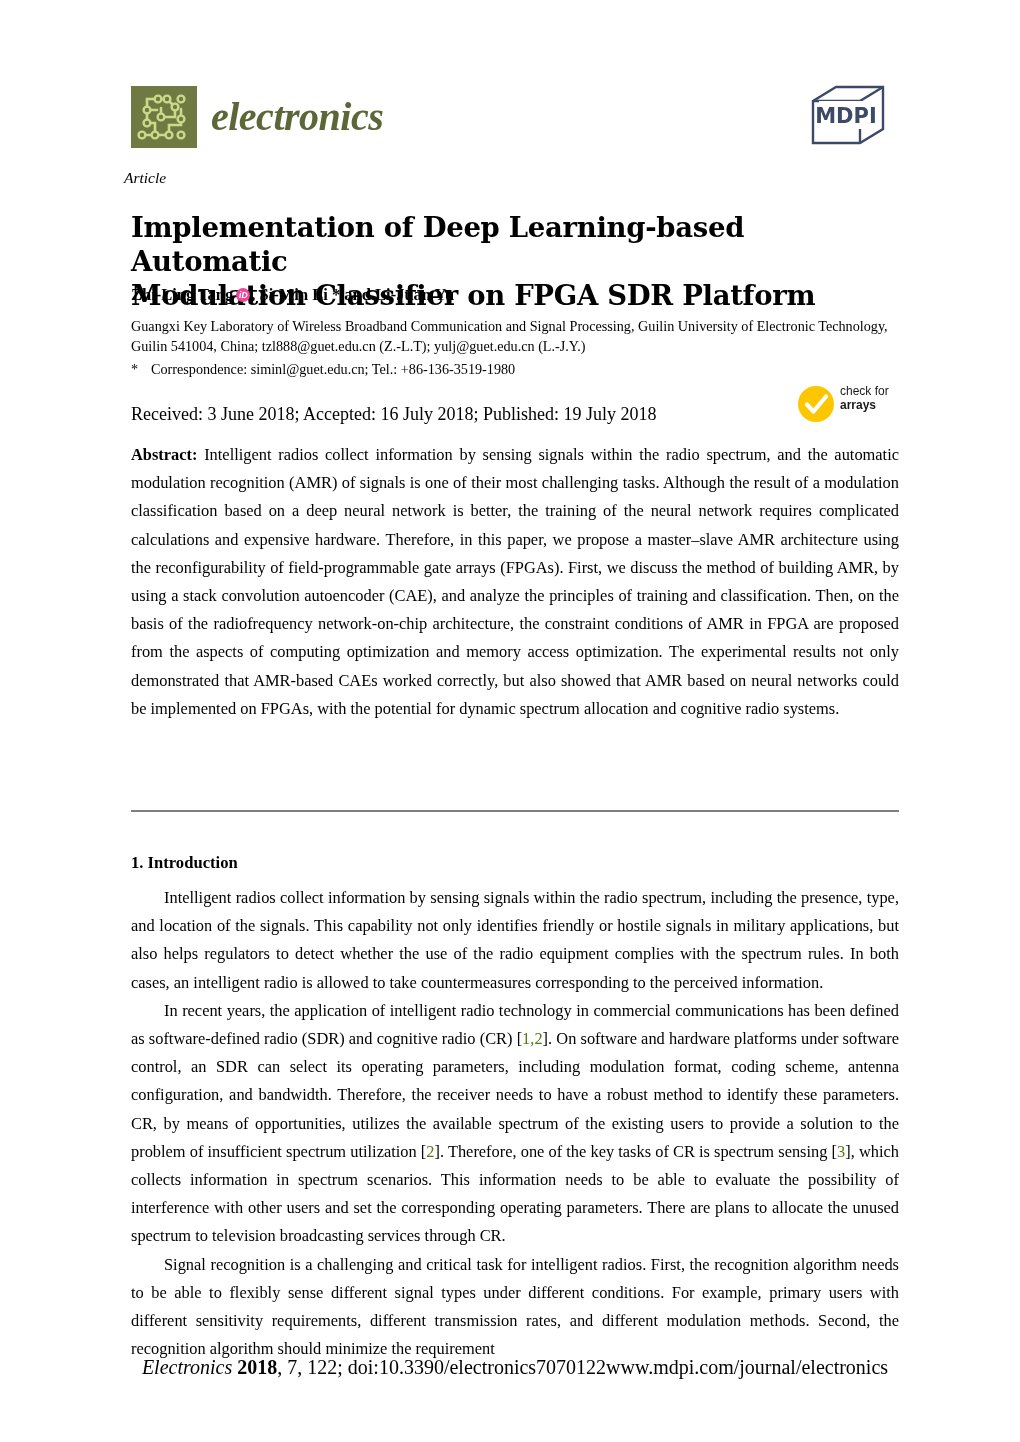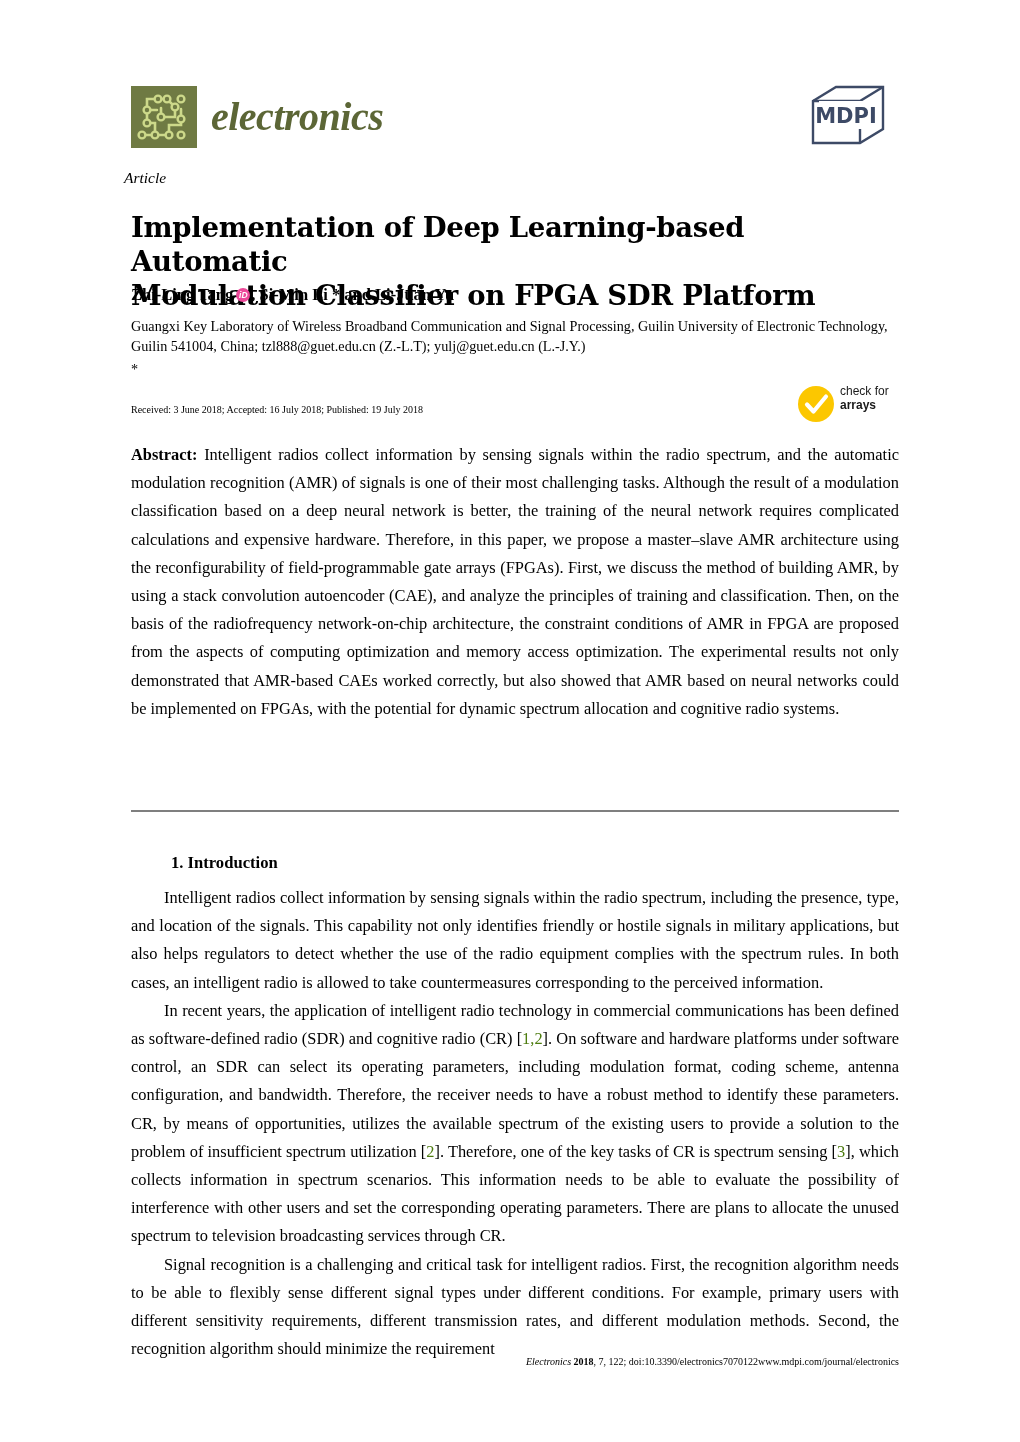--- a/index.html
+++ b/index.html
@@ -123,21 +123,21 @@
     line-height: 19.5px;
     display: flex;
   }
   .corr-star { width: 20px; flex: none; }
 
   
   .pub-dates {
     position: absolute;
     left: 131px;
     top: 404px;
-    font-size: 10px;
+    font-size: 18px;
   }
   .crossmark {
     position: absolute;
     left: 797px;
     top: 385px;
     width: 104px;
     height: 40px;
     display: flex;
     gap: 5px;
   }
@@ -183,21 +183,20 @@
     background: #7f7f7f;
   }
 
   
   .section-heading {
     position: absolute;
     left: 131px;
     top: 853px;
     font-weight: bold;
     font-size: 16.6px;
-    margin-left: 40px;
   }
   .body-text {
     position: absolute;
     left: 131px;
     top: 884px;
     width: 768px;
     font-size: 16.4px;
     line-height: 28.2px;
     text-align: justify;
   }
@@ -207,22 +206,22 @@
   }
   .cite { color: #4d7c0f; }
 
   
   .footer {
     position: absolute;
     left: 131px;
     top: 1356px;
     width: 768px;
     display: flex;
-    justify-content: flex-end;
-    font-size: 10px;
+    justify-content: center;
+    font-size: 20px;
   }
   .footer-left .it { font-style: italic; }
   .footer-left .bd { font-weight: bold; }
 </style>
 </head>
 <body>
 
 <div class="page">
 
   <div class="masthead">
@@ -275,20 +274,21 @@
     <span>Modulation Classifier on FPGA SDR Platform</span>
   </h1>
 
   <div class="authors">
     <span>Zhi-Ling Tang</span><span class="orcid-icon">iD</span><span>, Si-Min Li * and Li-Juan Yu</span>
   </div>
 
   <div class="affiliation">Guangxi Key Laboratory of Wireless Broadband Communication and Signal Processing, Guilin University of Electronic Technology, Guilin 541004, China; tzl888@guet.edu.cn (Z.-L.T); yulj@guet.edu.cn (L.-J.Y.)</div>
   <div class="correspondence">
     <span class="corr-star">*</span>
+    <span>Correspondence: siminl@guet.edu.cn; Tel.: +86-136-3519-1980</span>
   </div>
 
   <div class="pub-dates">Received: 3 June 2018; Accepted: 16 July 2018; Published: 19 July 2018</div>
 
   <div class="crossmark">
     <div>
       <svg class="crossmark-check" viewBox="0 0 38 38" aria-hidden="true">
         <circle cx="19" cy="19" r="18" fill="#fcc700"></circle>
         <path d="M10 19.5 L16.5 26.5 L29 11.5" fill="none" stroke="#ffffff" stroke-width="4.2" stroke-linecap="round" stroke-linejoin="round"></path>
       </svg>

